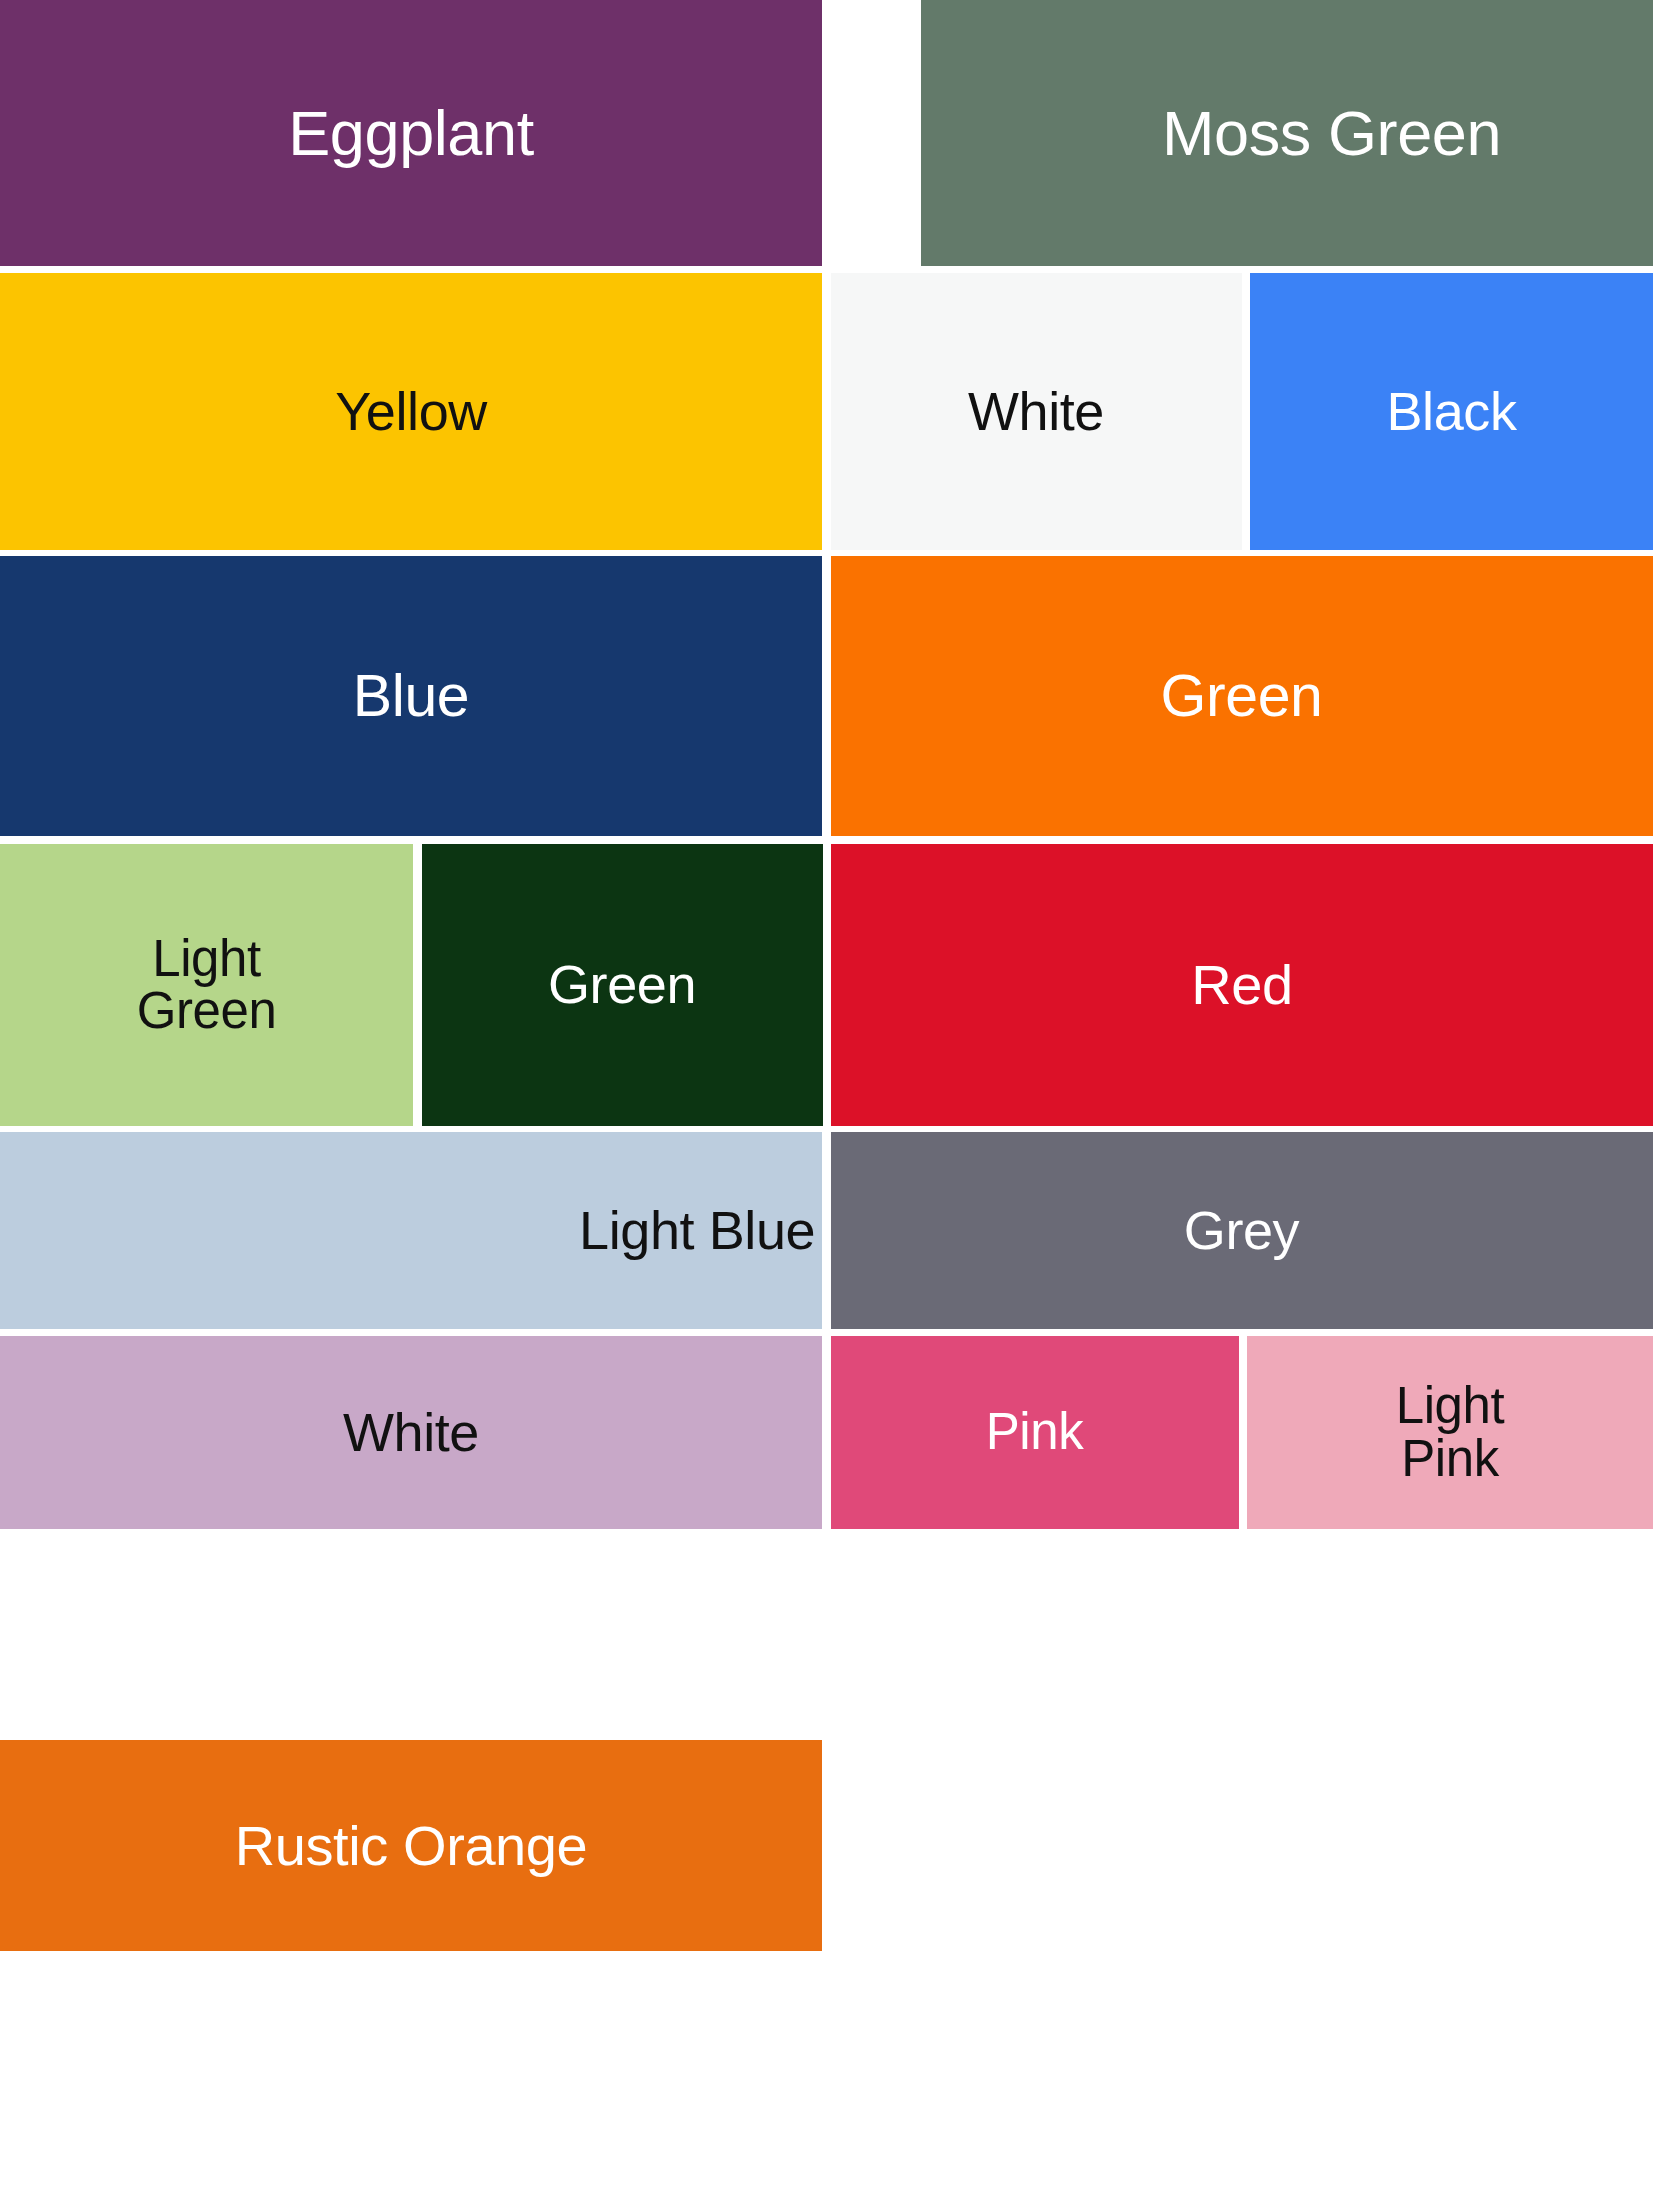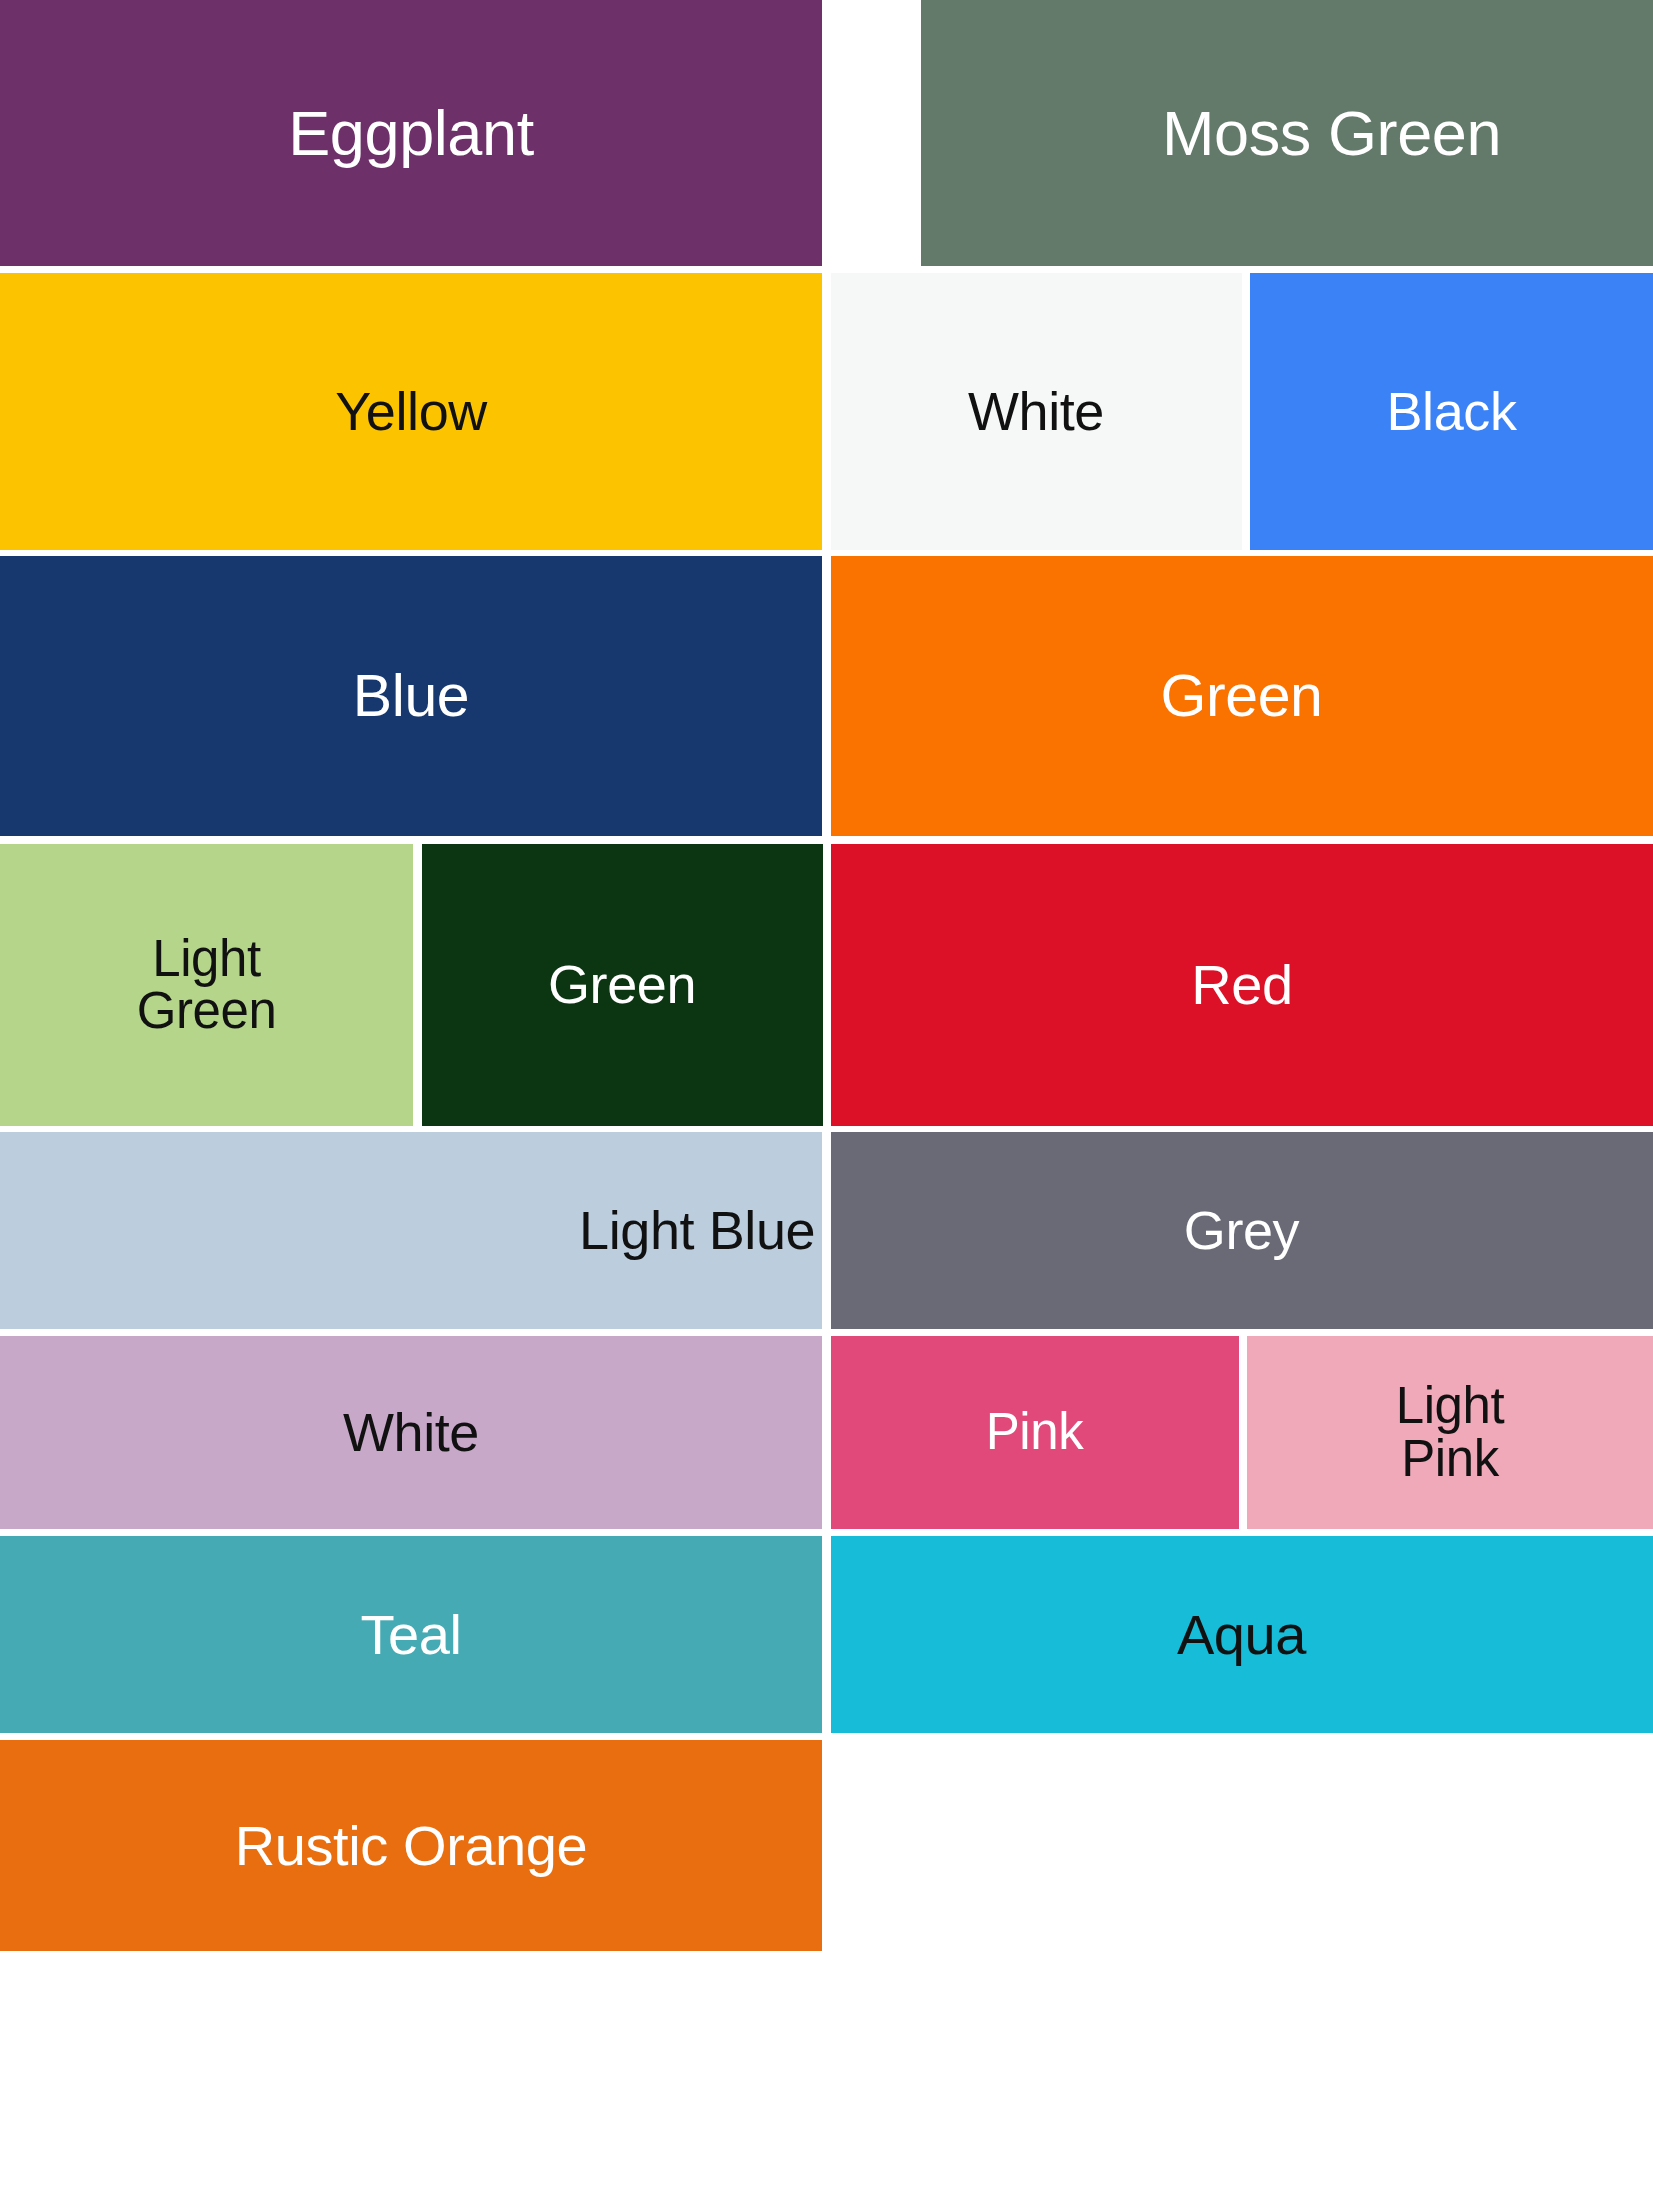--- a/index.html
+++ b/index.html
@@ -122,29 +122,20 @@
       <div class="gap-h"></div>
       <div class="swatch" style="flex: 0 0 408px; width: 408px; background: rgb(224, 73, 121);">
         <span class="swatch-label" style="color: rgb(255, 255, 255); font-size: 51px;">Pink</span>
       </div>
       <div class="gap-h"></div>
       <div class="swatch" style="flex: 0 0 406px; width: 406px; background: rgb(239, 169, 185);">
         <span class="swatch-label" style="color: rgb(17, 17, 17); font-size: 51px;">Light
 Pink</span>
       </div>
     </div>
-    <div class="swatch-row" style="top: 1536px; height: 197px;">
-      <div class="swatch" style="flex: 0 0 822px; width: 822px; background: rgb(69, 170, 179);">
-        <span class="swatch-label" style="color: rgb(255, 255, 255); font-size: 56px;">Teal</span>
-      </div>
-      <div class="gap-h"></div>
-      <div class="swatch" style="flex: 0 0 822px; width: 822px; background: rgb(23, 189, 216);">
-        <span class="swatch-label" style="color: rgb(17, 17, 17); font-size: 56px;">Aqua</span>
-      </div>
-    </div>
     <div class="swatch-row" style="top: 1740px; height: 211px;">
       <div class="swatch" style="flex: 0 0 822px; width: 822px; background: rgb(232, 110, 16);">
         <span class="swatch-label" style="color: rgb(255, 255, 255); font-size: 56px;">Rustic Orange</span>
       </div>
       <div class="gap-h"></div>
     </div>
   </div>
 
 
 </body></html>

